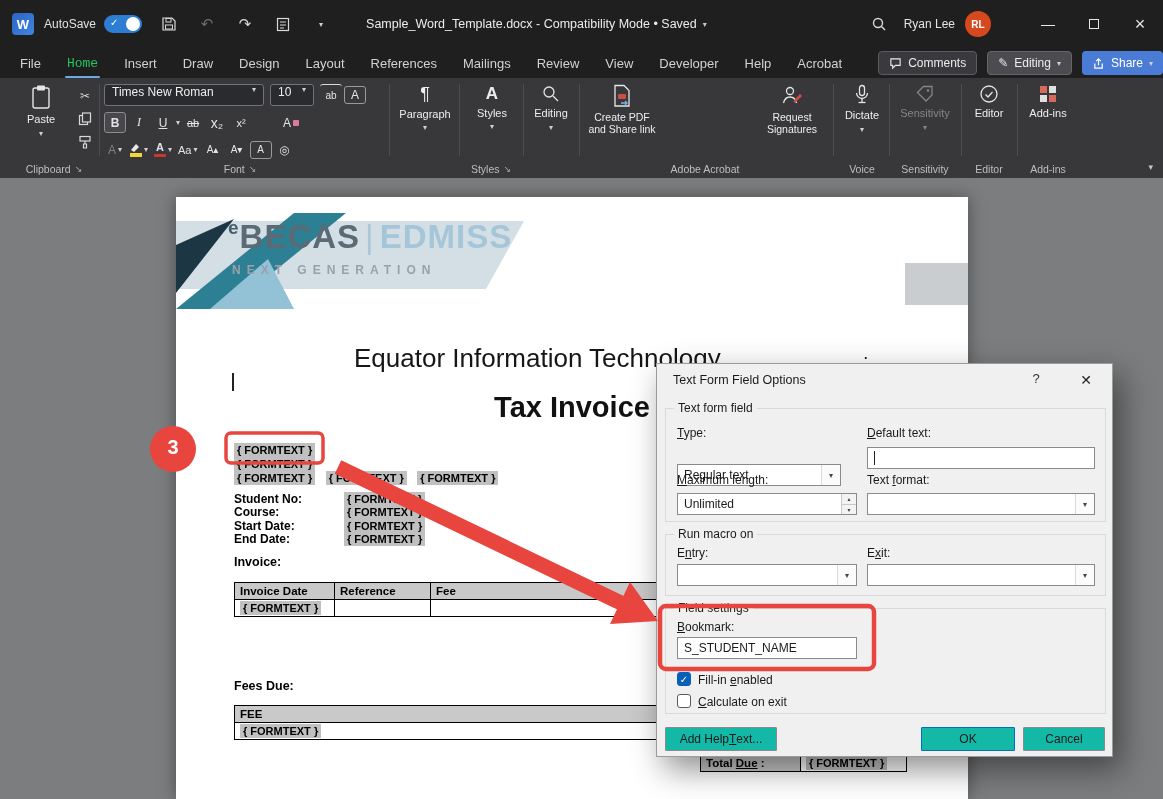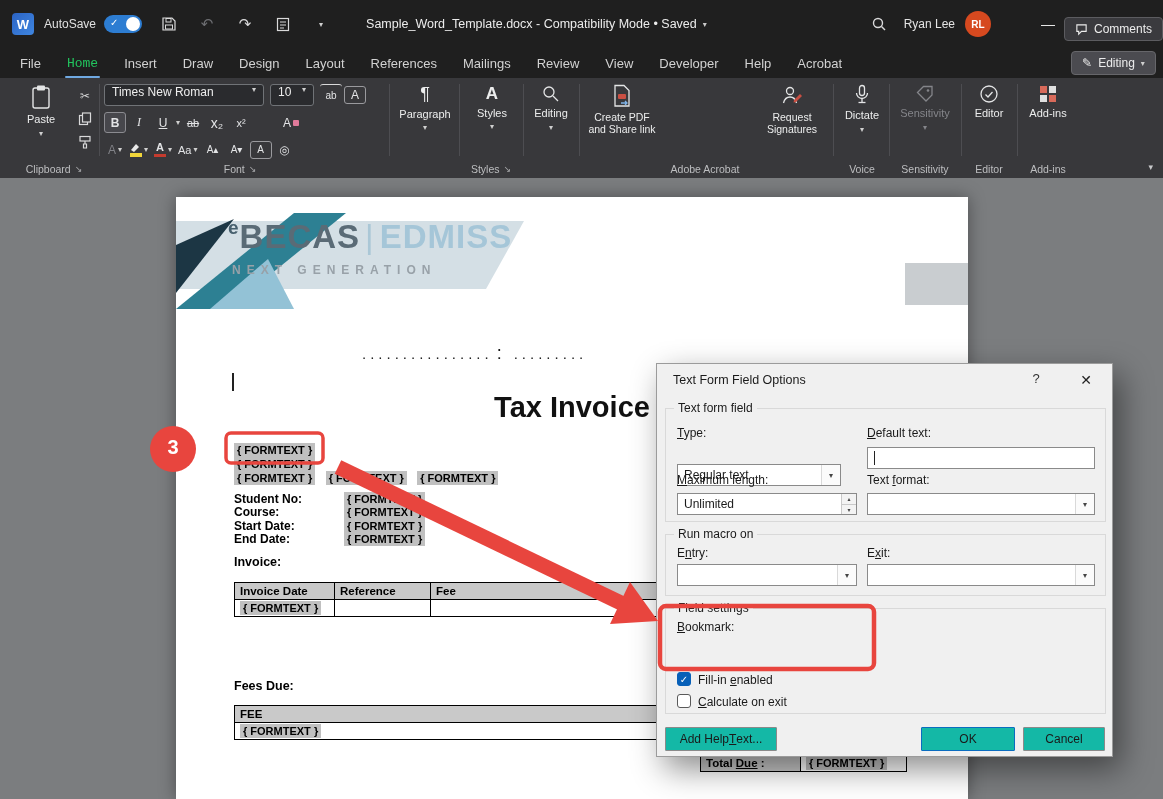--- a/index.html
+++ b/index.html
@@ -32,21 +32,21 @@
   .winbtn .maxbox { width:10px; height:10px; border:1.2px solid #e6e6e6; }
   .winbtn.close { font-size:18px; }
 
   
   .tabsbar { position:absolute; top:48px; left:0; right:0; height:30px; background:#1f1f1f;
     display:flex; align-items:center; padding-left:20px; gap:26px; z-index:5; }
   .tab { font-size:13px; color:#d2d2d2; height:30px; display:flex; align-items:center; position:relative; }
   .tab.active { color:#22c55e;font-family:Liberation Mono, monospace; }
   .tab.active::after { content:""; position:absolute; left:-2px; right:-2px; bottom:0; height:2.5px;
     background:var(--tab-underline); border-radius:2px; }
-  .pillgroup { margin-left:auto; display:flex; align-items:center; gap:10px; margin-right:0;flex-direction:column; }
+  .pillgroup { margin-left:auto; display:flex; align-items:center; gap:10px; margin-right:0; }
   .pill { height:24px; border-radius:4px; display:flex; align-items:center; gap:6px; padding:0 10px;
     font-size:12px; color:#ececec; }
   .pill.comments { background:#3a3a3e; border:1px solid #5c5c60; }
   .pill.editing  { background:#4b4b50; border:1px solid #66666a; }
   .pill.share    { background:var(--share-blue); color:#fff; }
   .pill .chev { font-size:8px; }
 
   
   .ribbon { position:absolute; top:78px; left:0; right:0; height:100px; background:#38383b; z-index:5; }
   .rdiv { position:absolute; top:6px; bottom:22px; width:1px; background:#4d4d51; }
@@ -435,20 +435,21 @@
     </svg>
     <div class="logo-text">
       <span class="e">e</span><span class="becas">BECAS</span><span class="sep">|</span><span class="edmiss">EDMISS</span>
     </div>
     <div class="logo-tag">NEXT GENERATION</div>
     <div class="hdr-box"></div>
 
     <div class="caret-doc"></div>
 
     <div class="doc-h1">
+      <span>Equator Information Technology</span>
       <span class="dots">................</span>
       <span class="colon">:</span>
       <span class="dots">.........</span>
     </div>
     <div class="doc-h2">Tax Invoice</div>
 
     <div class="ftline" style="top:243px"><span class="ft">{ FORMTEXT }</span></div>
     <div class="ftline" style="top:257px"><span class="ft">{ FORMTEXT }</span></div>
     <div class="ftline" style="top:271px">
       <span class="ft" style="margin-right:6px">{ FORMTEXT }</span>
@@ -556,20 +557,23 @@
     <span class="fld-label" style="left:210px; top:182px">E<u>x</u>it:</span>
     <div class="combo2" style="left:210px; top:200px; width:228px">
       <span></span>
       <span class="ddv">▾</span>
     </div>
 
     <div class="grp" style="top:244px; height:106px">
       <span class="grp-label">Field settings</span>
     </div>
     <span class="fld-label" style="left:20px; top:256px"><u>B</u>ookmark:</span>
+    <div class="tinput" style="left:20px; top:273px; width:180px">
+      <span>S_STUDENT_NAME</span>
+    </div>
     <span class="cb checked" style="left:20px; top:308px">
         <span>✓</span>
       </span>
     <span class="fld-label" style="left:41px; top:309px">Fill-in <u>e</u>nabled</span>
     <span class="cb" style="left:20px; top:330px"></span>
     <span class="fld-label" style="left:41px; top:331px"><u>C</u>alculate on exit</span>
 
     <div class="dbtn" style="left:8px; width:112px">Add Help <u>T</u>ext...</div>
     <div class="dbtn ok" style="left:264px; width:94px">OK</div>
     <div class="dbtn" style="left:366px; width:82px">Cancel</div>

